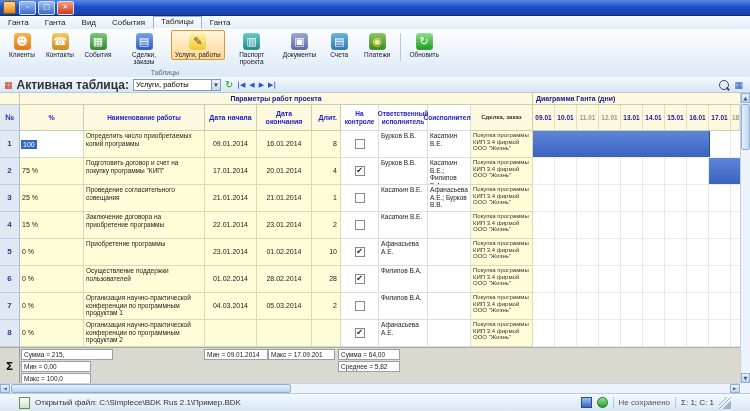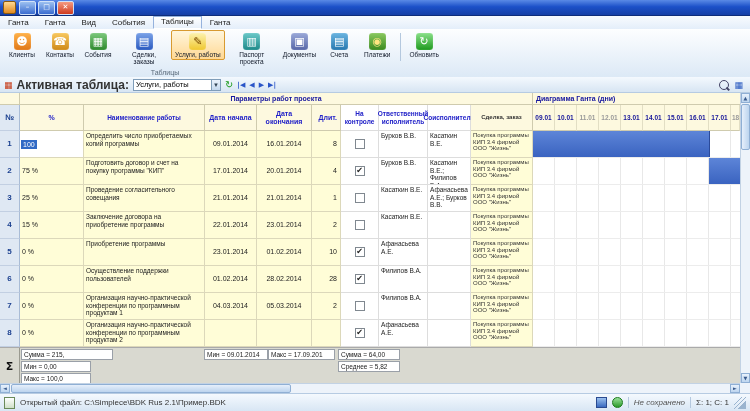--- a/index.html
+++ b/index.html
@@ -159,29 +159,29 @@
     line-height:7px;text-align:center;font-family:"DejaVu Sans",sans-serif;}
   .harr.lf{left:0;} .harr.lf::before{content:"◄";}
   .harr.rt{right:0;} .harr.rt::before{content:"►";}
   .hthumb{position:absolute;left:11px;top:0;width:280px;height:9px;
     background:linear-gradient(#e6effb,#bcd4ee);border:1px solid #8fafd4;
     border-radius:2px;box-sizing:border-box;}
   .scorner{position:absolute;top:383px;left:740px;width:10px;height:10px;background:#edf3fa;}
   
   .statusbar{position:absolute;top:393px;left:0;right:0;height:18px;
     background:linear-gradient(#f4f9fe,#d8e6f4);border-top:1px solid #b6cbe2;
-    display:flex;align-items:center;gap:5px;padding:0 4px;box-sizing:border-box;font-size:8px;color:#333;}
+    display:flex;align-items:center;gap:5px;padding:0 19px;box-sizing:border-box;font-size:8px;color:#333;}
   .file-ic{width:9px;height:10px;background:linear-gradient(#fff,#cfe0c8);
     border:1px solid #6a8a5a;}
   .sb-file{white-space:nowrap;overflow:hidden;}
   .sb-right{margin-left:auto;display:flex;align-items:center;gap:5px;}
   .st-ic1{width:9px;height:9px;background:linear-gradient(#9ac0ee,#3a6ac0);border:1px solid #2a4a90;}
   .st-ic2{width:9px;height:9px;border-radius:50%;background:linear-gradient(#9ae09a,#2a9a2a);border:1px solid #1a7a1a;}
   .sb-sep{width:1px;height:11px;background:#b4c8de;}
-  .sb-dirty{color:#555;font-style:italic;}
+  .sb-dirty{color:#555;}
   .grip{width:12px;height:12px;align-self:flex-end;
     background:linear-gradient(135deg,transparent 0 5px,#9ab4cf 5px 6px,transparent 6px 8px,#9ab4cf 8px 9px,transparent 9px 11px,#9ab4cf 11px 12px);}
 </style>
 </head>
 <body>
 
 <div class="window">
 
   <div class="titlebar">
     <span class="app-icon"></span>

